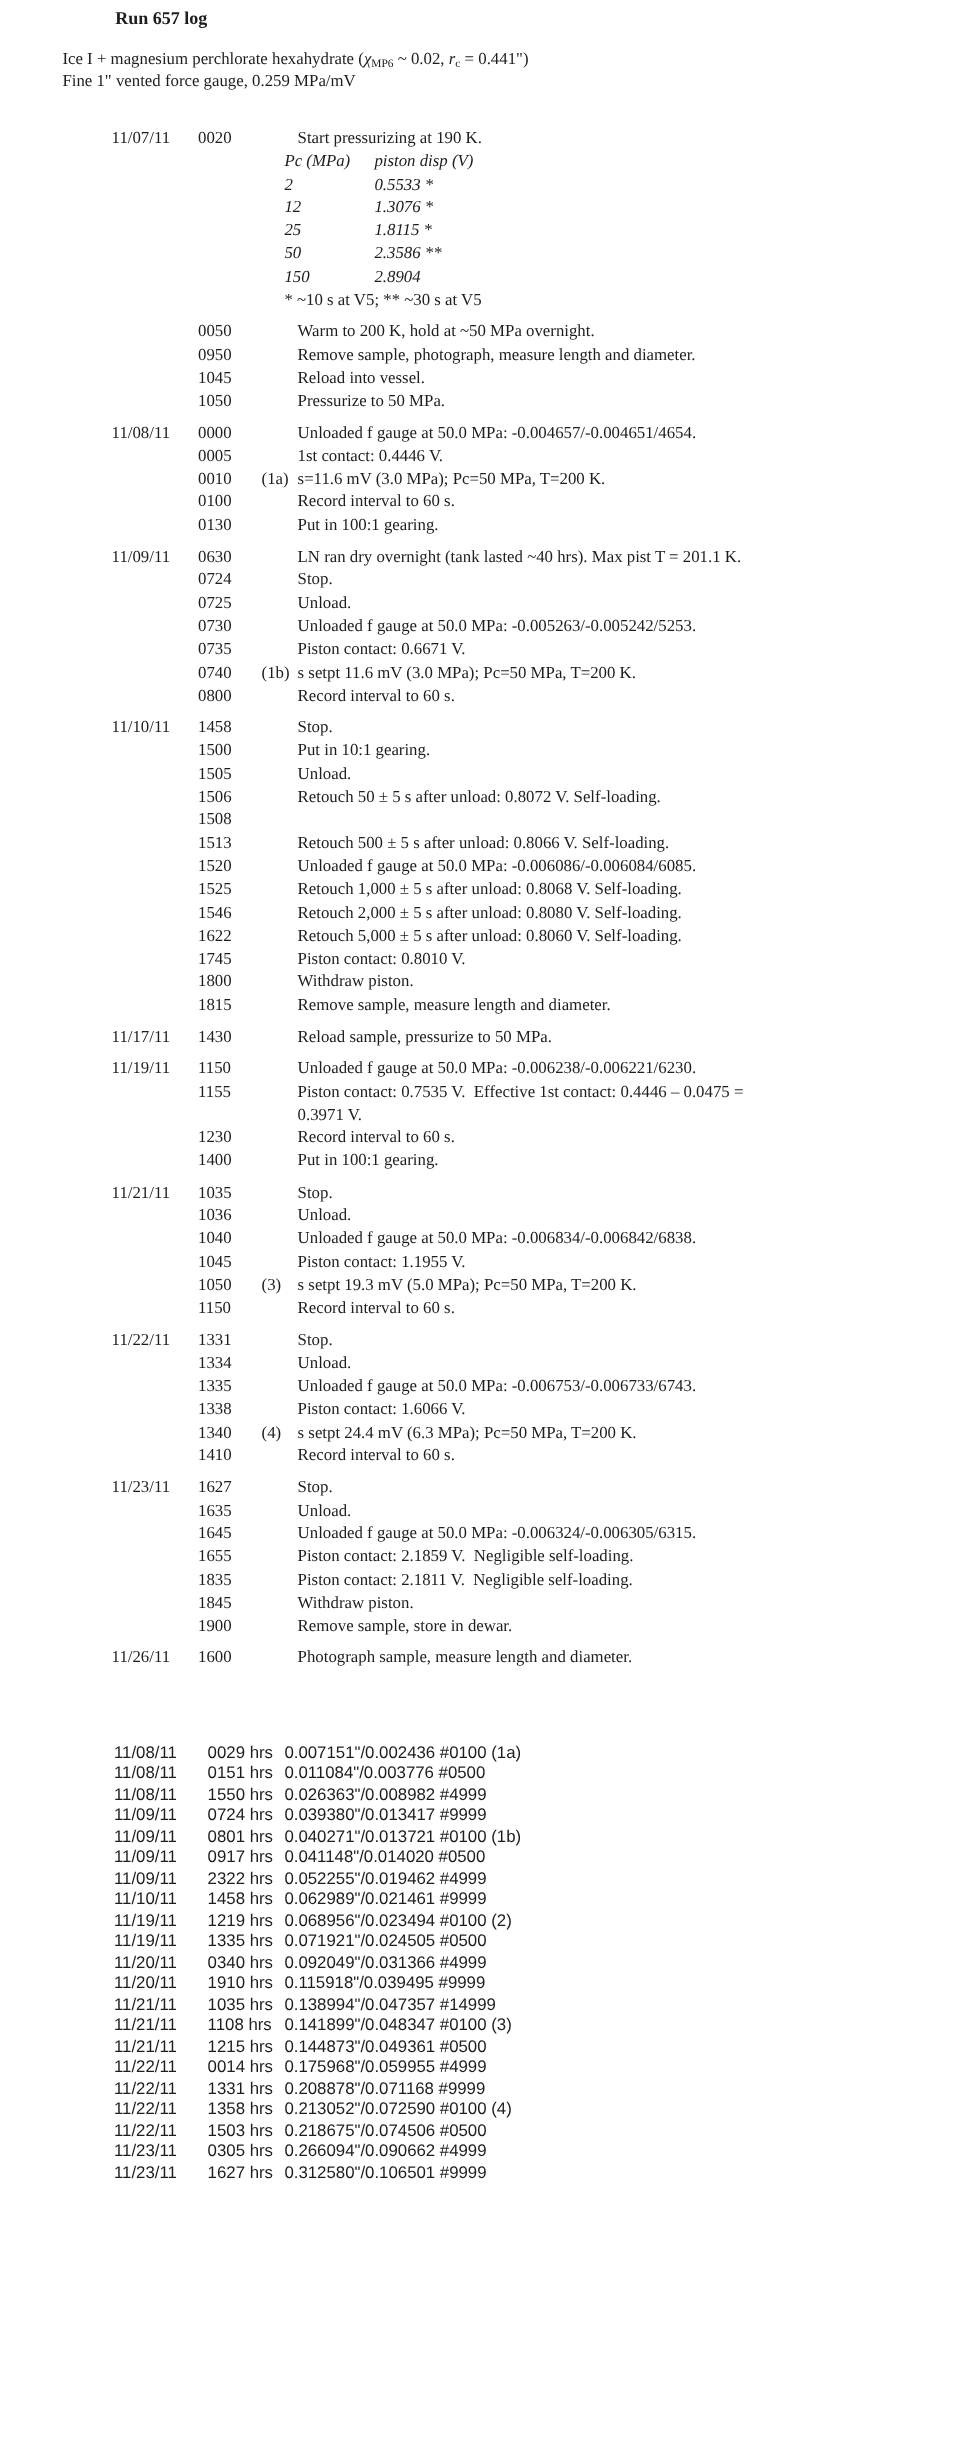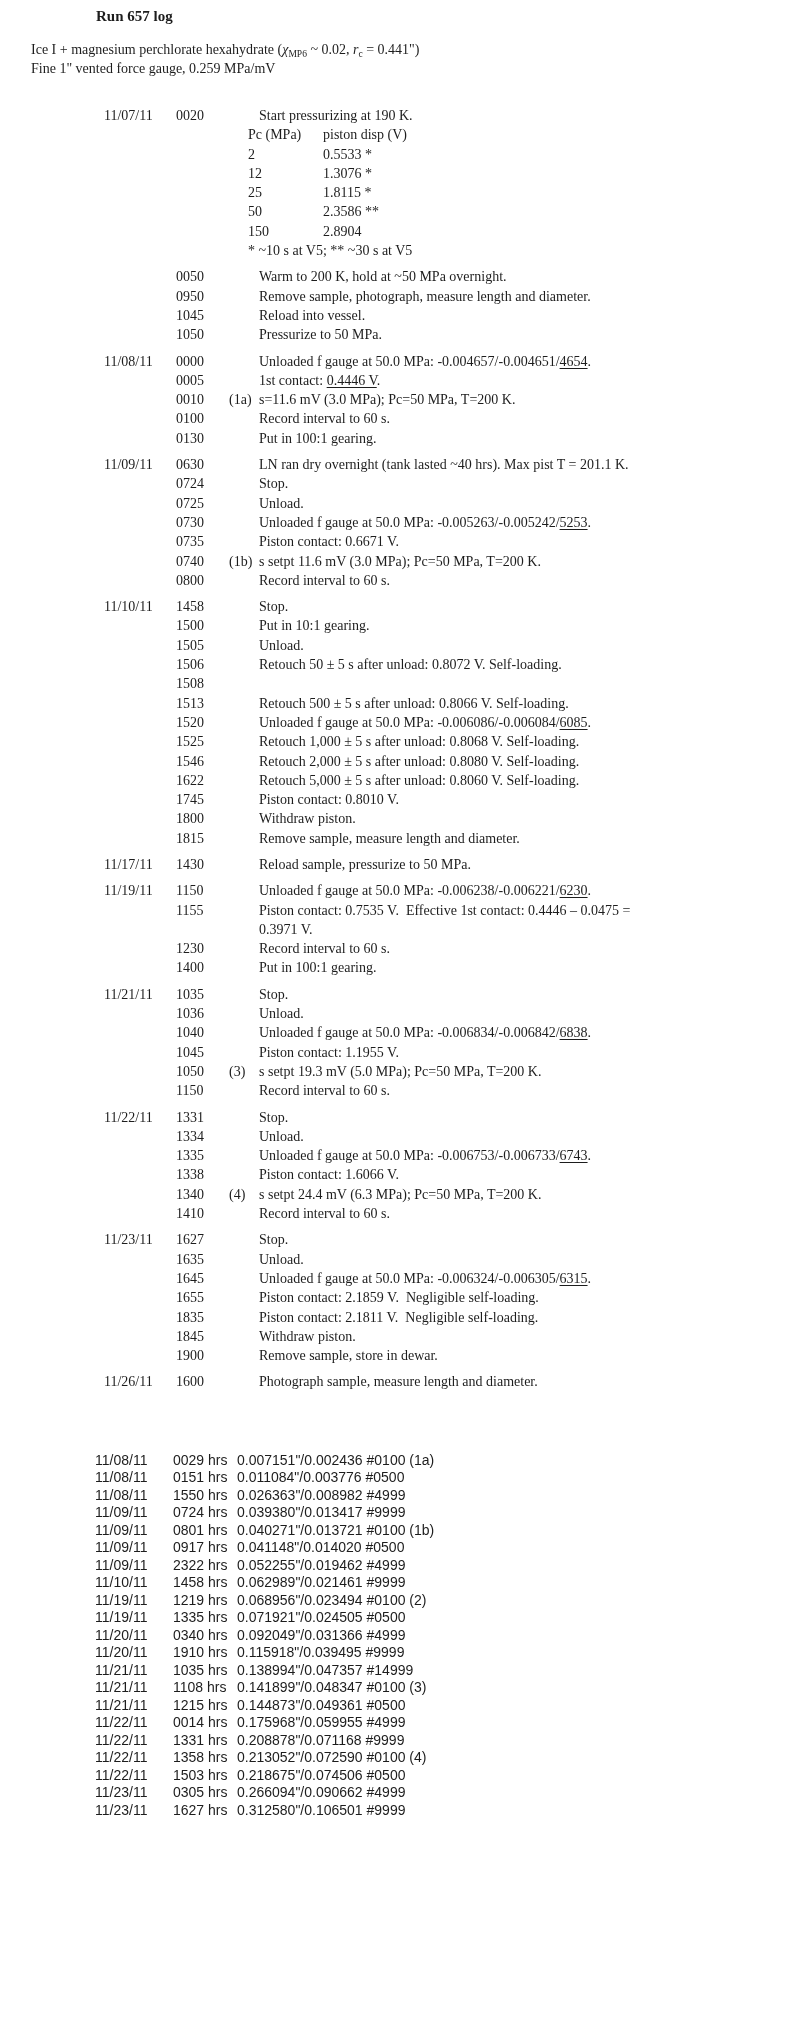--- a/index.html
+++ b/index.html
@@ -1,28 +1,28 @@
 <!DOCTYPE html>
 <html><head>
 <meta charset="utf-8">
 <style>
   html,body{margin:0;padding:0;background:#fff;}
   body{width:800px;height:2031px;overflow:hidden;color:#1d1d1d;}
   .page{font-family:"Liberation Serif","DejaVu Serif",serif;font-size:14px;padding-top:7px;}
   .title{font-size:15px;font-weight:bold;line-height:19px;margin:0 0 0 96px;}
-  .intro{margin:14px 0 0 31px;line-height:19px;}
+  .intro{margin:14px 0 0 52px;line-height:19px;}
   .intro i{font-style:italic;}
   sub{font-size:9.5px;vertical-align:-3px;line-height:0;}
-  #log{margin-top:28px;padding-left:11px;}
+  #log{margin-top:28px;}
   .group{margin-top:7px;}
   .group:first-child{margin-top:0;}
   .lrow{display:grid;grid-template-columns:72px 53px 30px auto;padding-left:93px;line-height:19.3px;}
-  .u{text-decoration:underline;text-underline-offset:2px;}
+  .u{text-underline-offset:2px;}
   .subtable{margin-left:237px;line-height:19.3px;}
-  .strow{display:grid;grid-template-columns:75px auto;}
+  .strow{display:grid;grid-template-columns:75px auto;font-style:italic;}
   #datalist{font-family:"Liberation Sans","DejaVu Sans",sans-serif;font-size:14px;line-height:17.5px;margin-top:60px;}
   .drow{display:grid;grid-template-columns:78px 64px auto;padding-left:95px;white-space:nowrap;}
 </style>
 </head>
 <body>
 
 <div class="page">
   <h1 class="title">Run 657 log</h1>
 
   <div class="intro">

